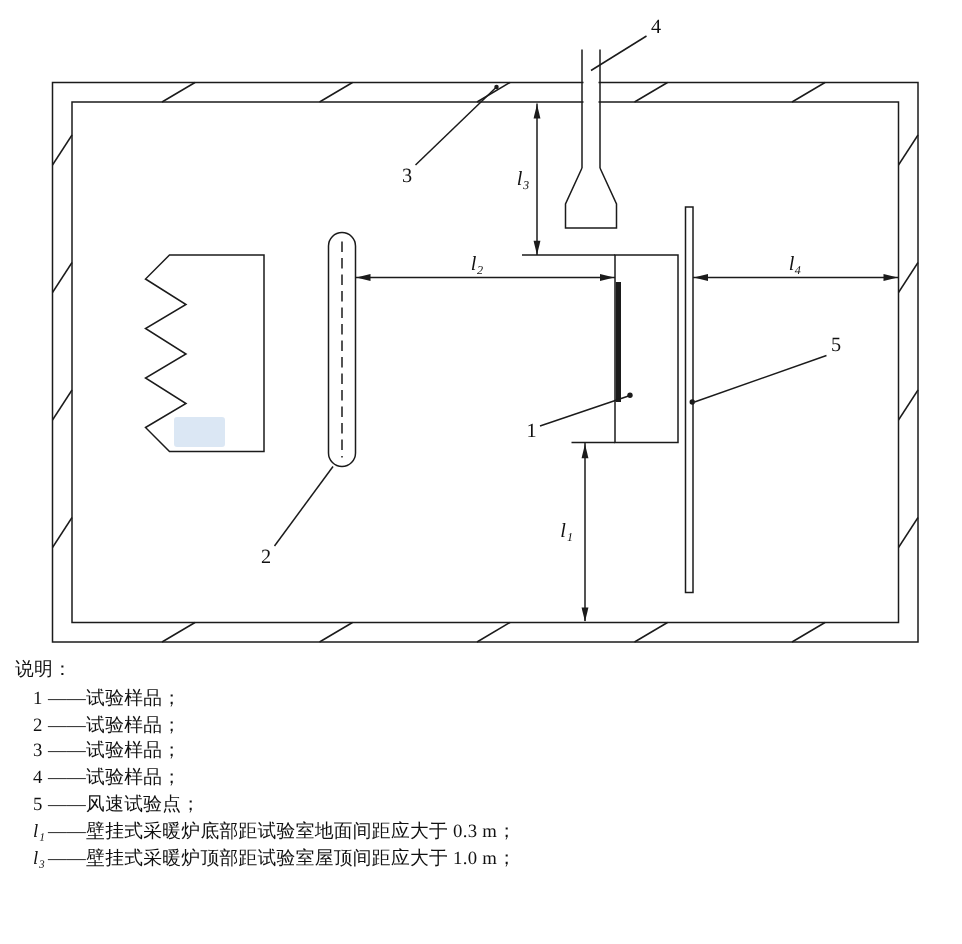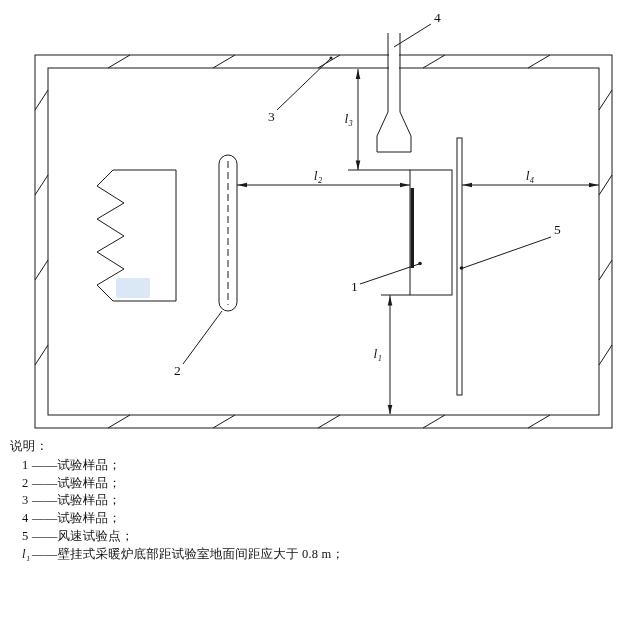--- a/index.html
+++ b/index.html
@@ -153,19 +153,20 @@
     <div class="legend-row"><span class="key">1</span><span>——试验样品；</span></div>
 
     <div class="legend-row"><span class="key">2</span><span>——试验样品；</span></div>
 
     <div class="legend-row"><span class="key">3</span><span>——试验样品；</span></div>
 
     <div class="legend-row"><span class="key">4</span><span>——试验样品；</span></div>
 
     <div class="legend-row"><span class="key">5</span><span>——风速试验点；</span></div>
 
-    <div class="legend-row"><span class="key var">l₁</span><span>——壁挂式采暖炉底部距试验室地面间距应大于 0.8 m；</span></div>
+    <div class="legend-row"><span class="key var">l₁</span><span>——壁挂式采暖炉底部距试验室地面间距应大于 0.3 m；</span></div>
 
 
+    <div class="legend-row"><span class="key var">l₃</span><span>——壁挂式采暖炉顶部距试验室屋顶间距应大于 1.0 m；</span></div>
 
   </div>
 
 </div>
 
 </body></html>

